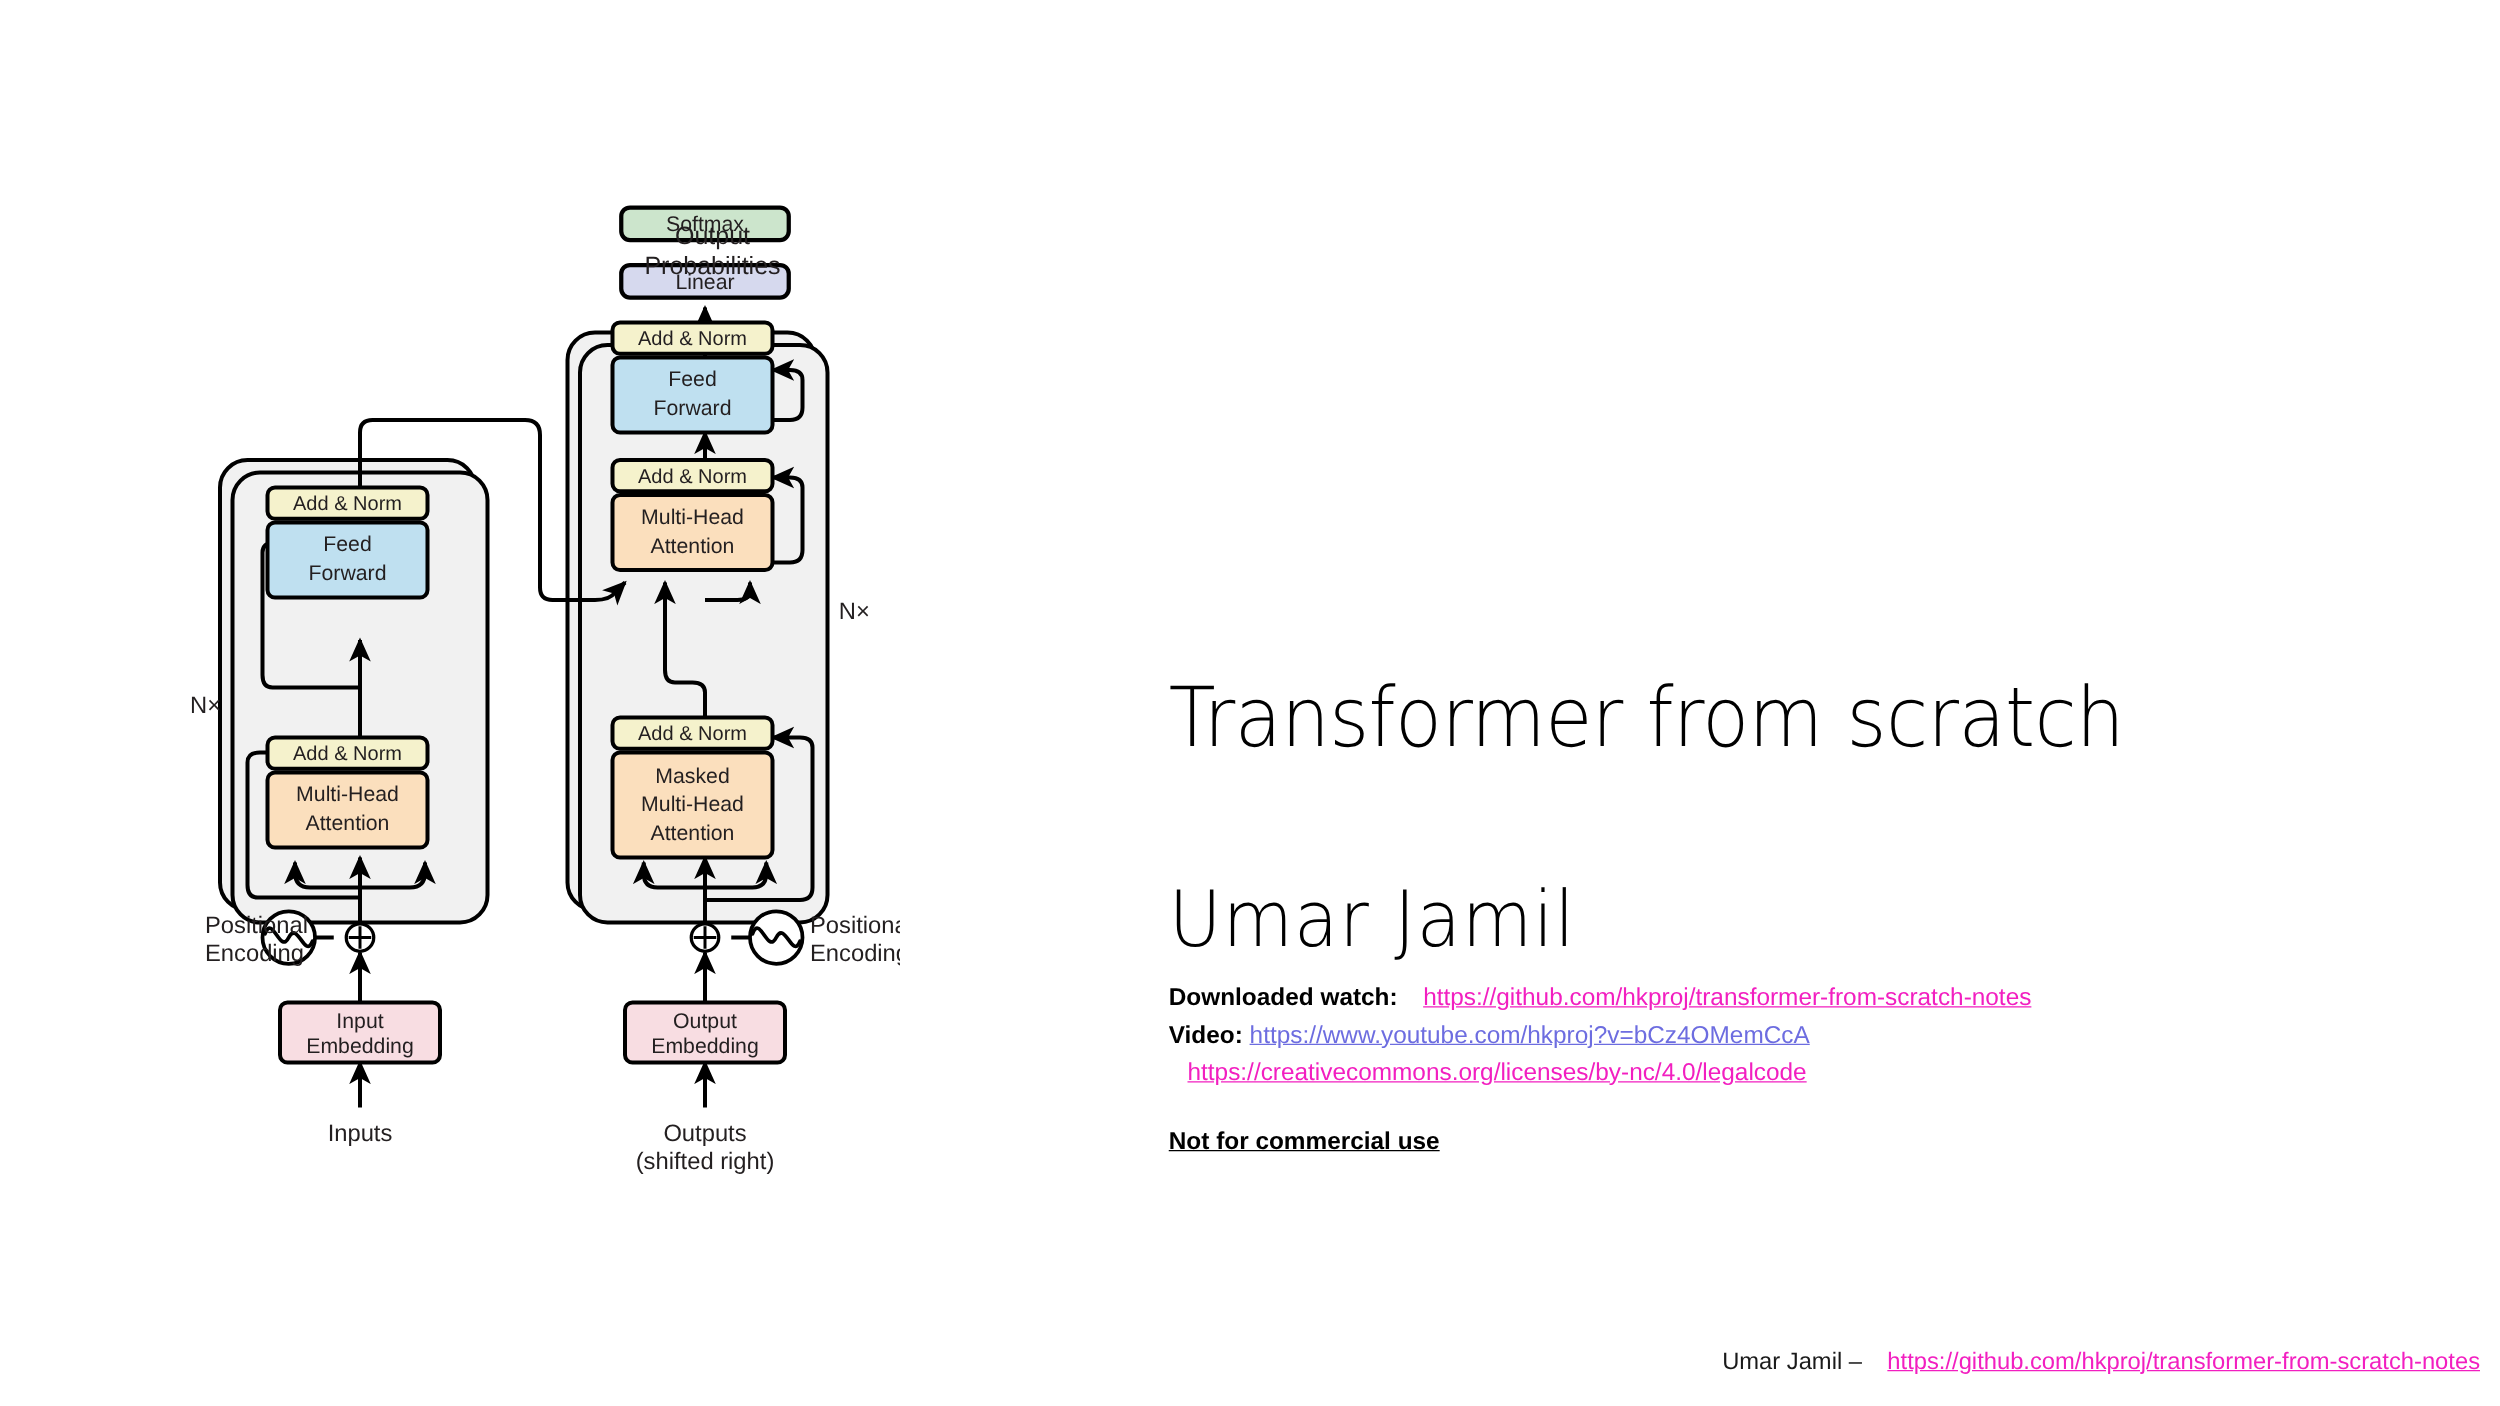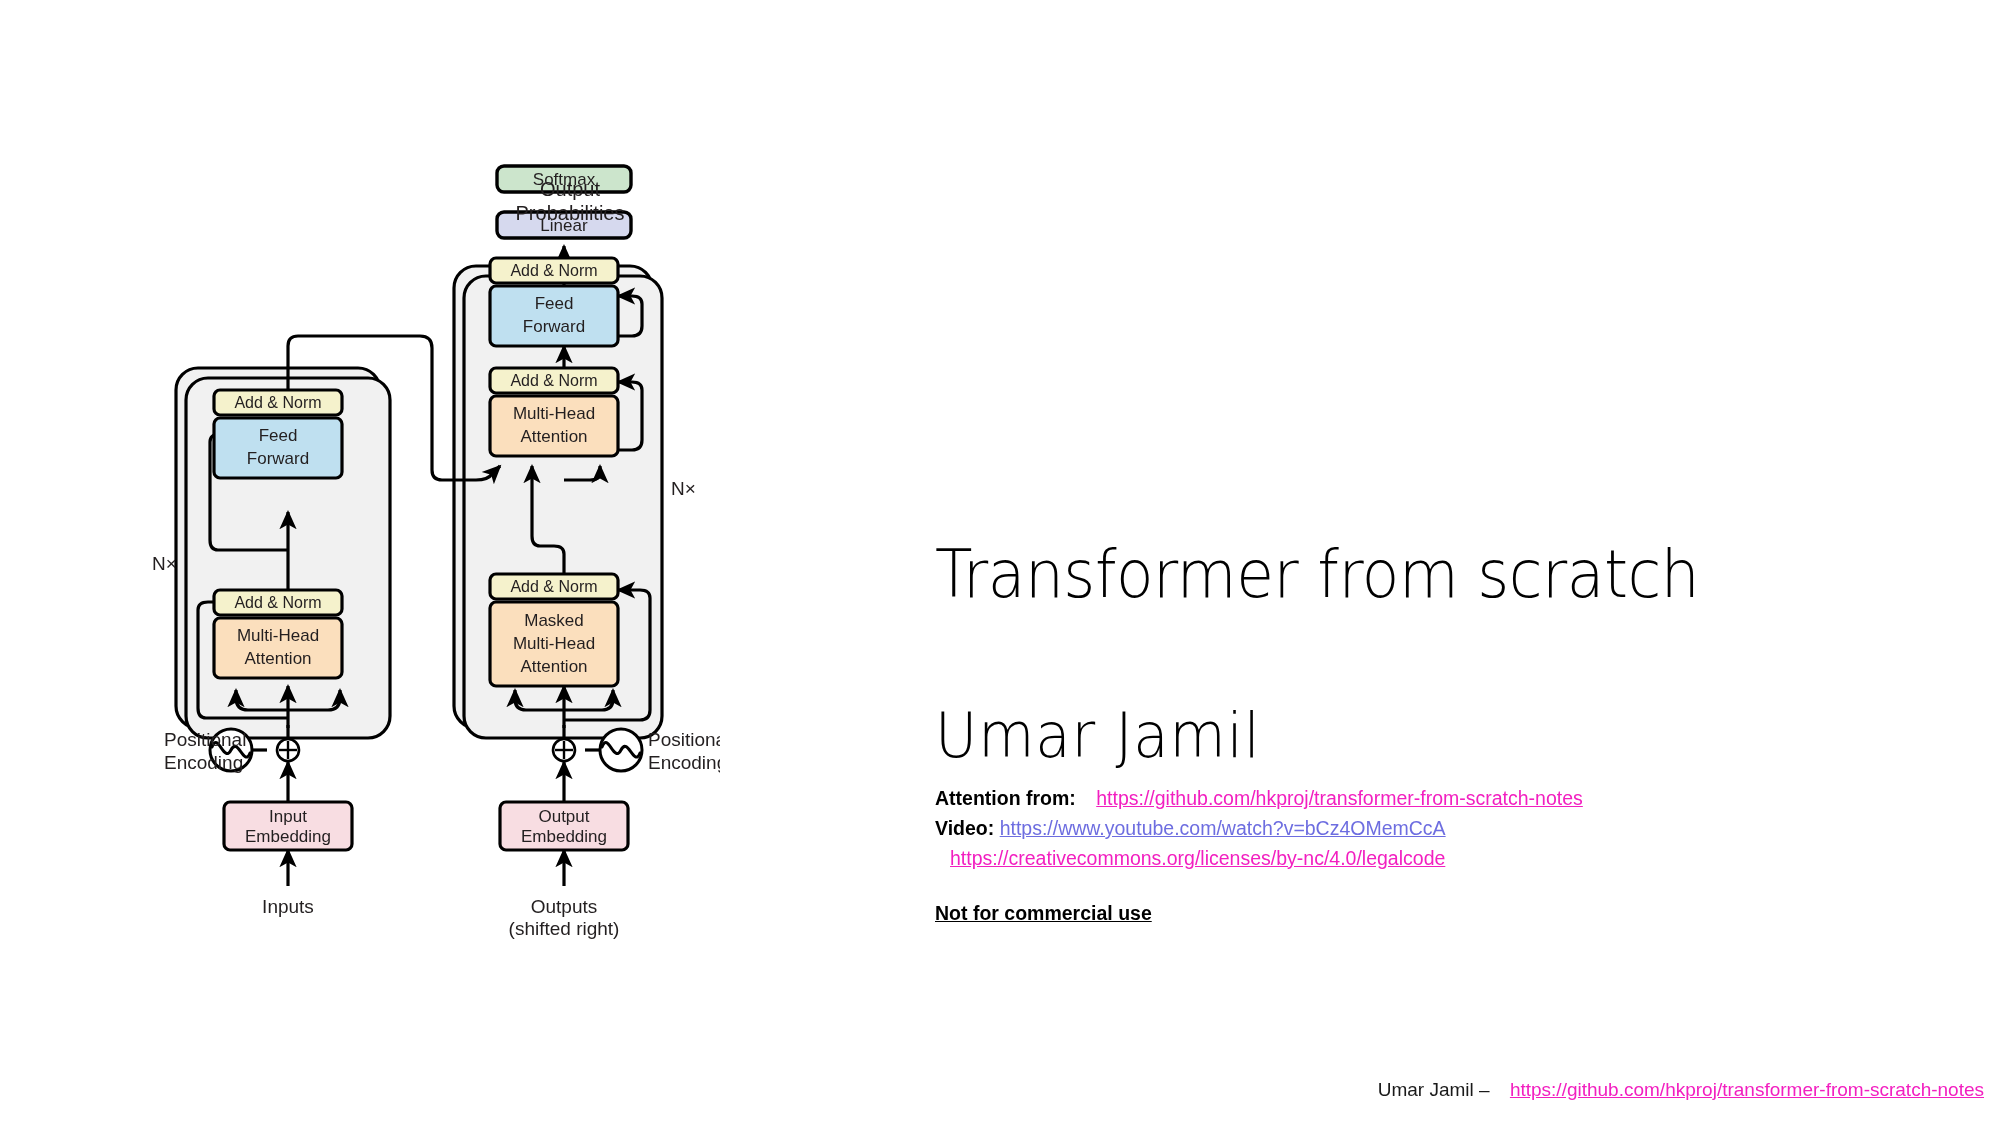--- a/index.html
+++ b/index.html
@@ -320,26 +320,26 @@
       <div>Probabilities</div>
     </div>
   </div>
 
   <div id="title-panel">
     <h1 class="deck-title">Transformer from scratch</h1>
     <h2 class="deck-author">Umar Jamil</h2>
 
     <div id="credits">
       <div class="cred-line">
-        <span class="lbl">Attention from:</span>
+        <span class="lbl">Downloaded watch:</span>
         <span class="link link-pink">https://github.com/hkproj/transformer-from-scratch-notes</span>
       </div>
       <div class="cred-line">
         <span class="lbl">Video:</span>
-        <span class="link link-blue">https://www.youtube.com/watch?v=bCz4OMemCcA</span>
+        <span class="link link-blue">https://www.youtube.com/hkproj?v=bCz4OMemCcA</span>
       </div>
       <div class="cred-line">
         <span class="link link-pink">https://creativecommons.org/licenses/by-nc/4.0/legalcode</span>
       </div>
       <div>
         <span class="notice">Not for commercial use</span>
       </div>
     </div>
   </div>
 

